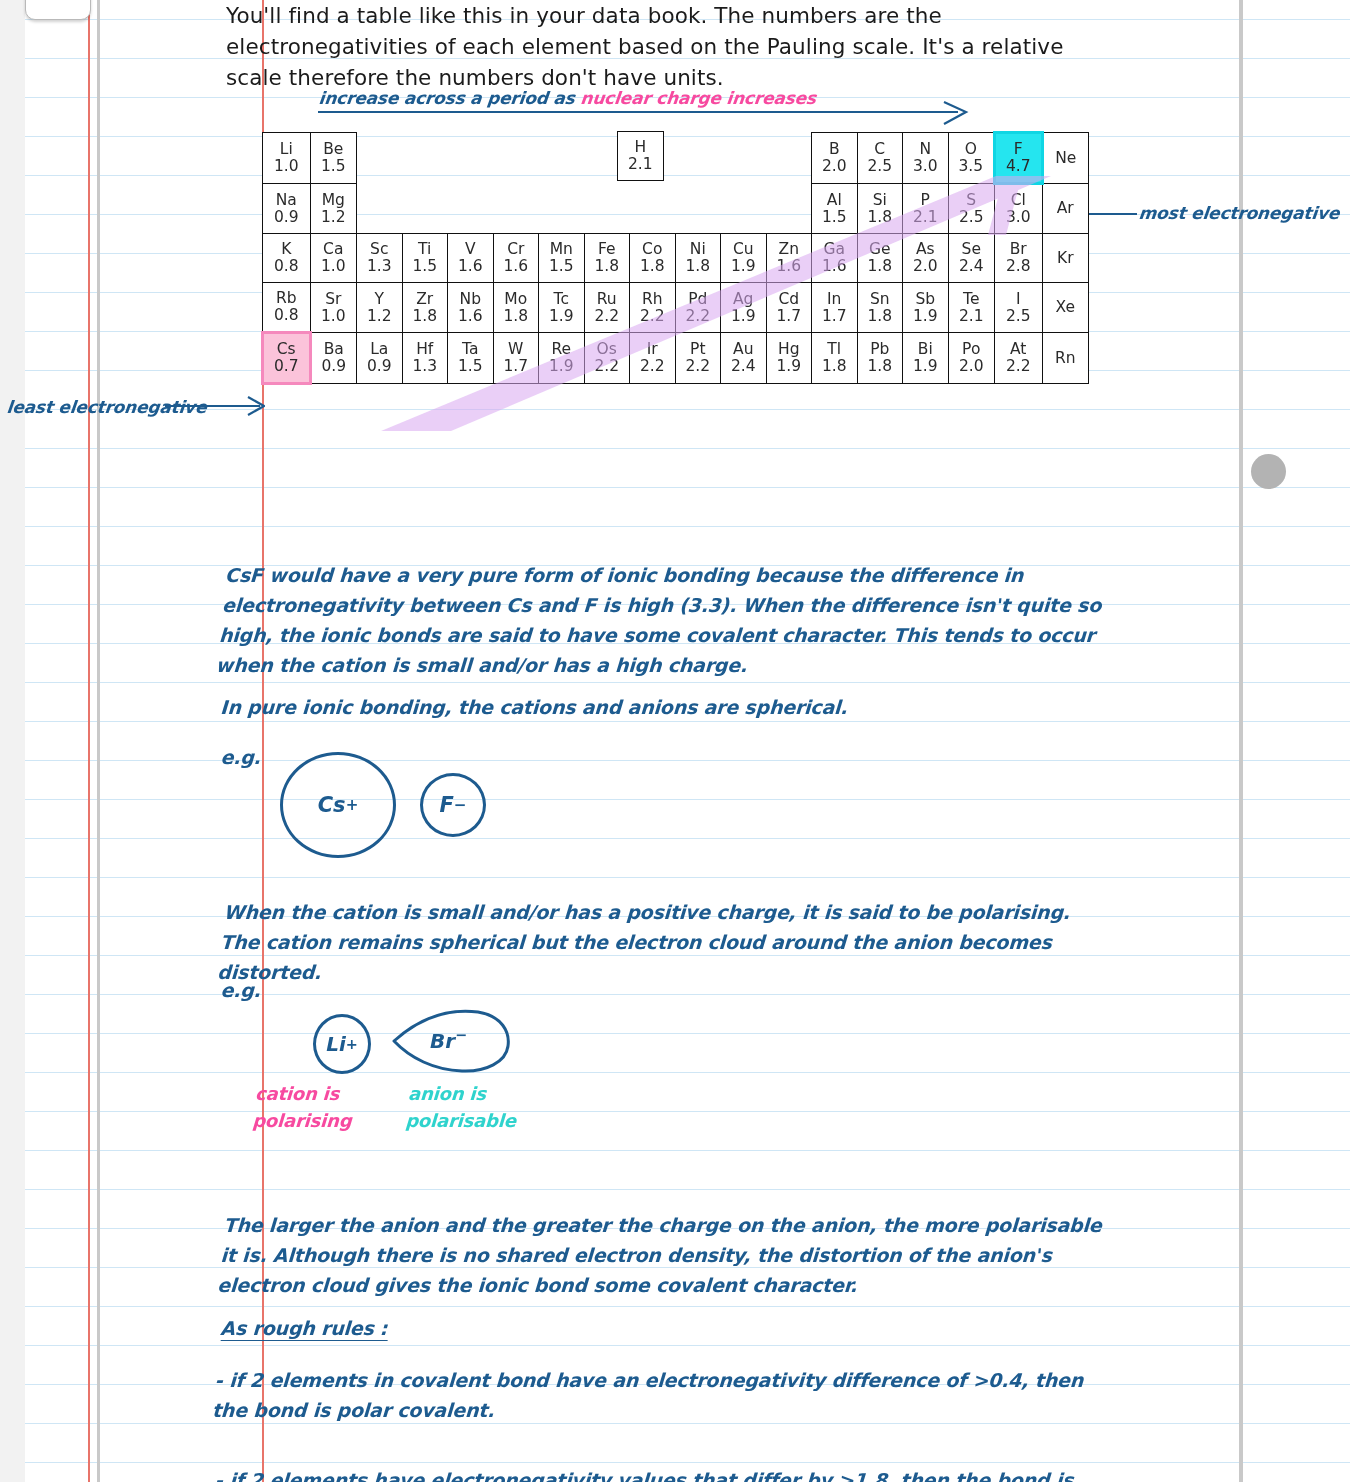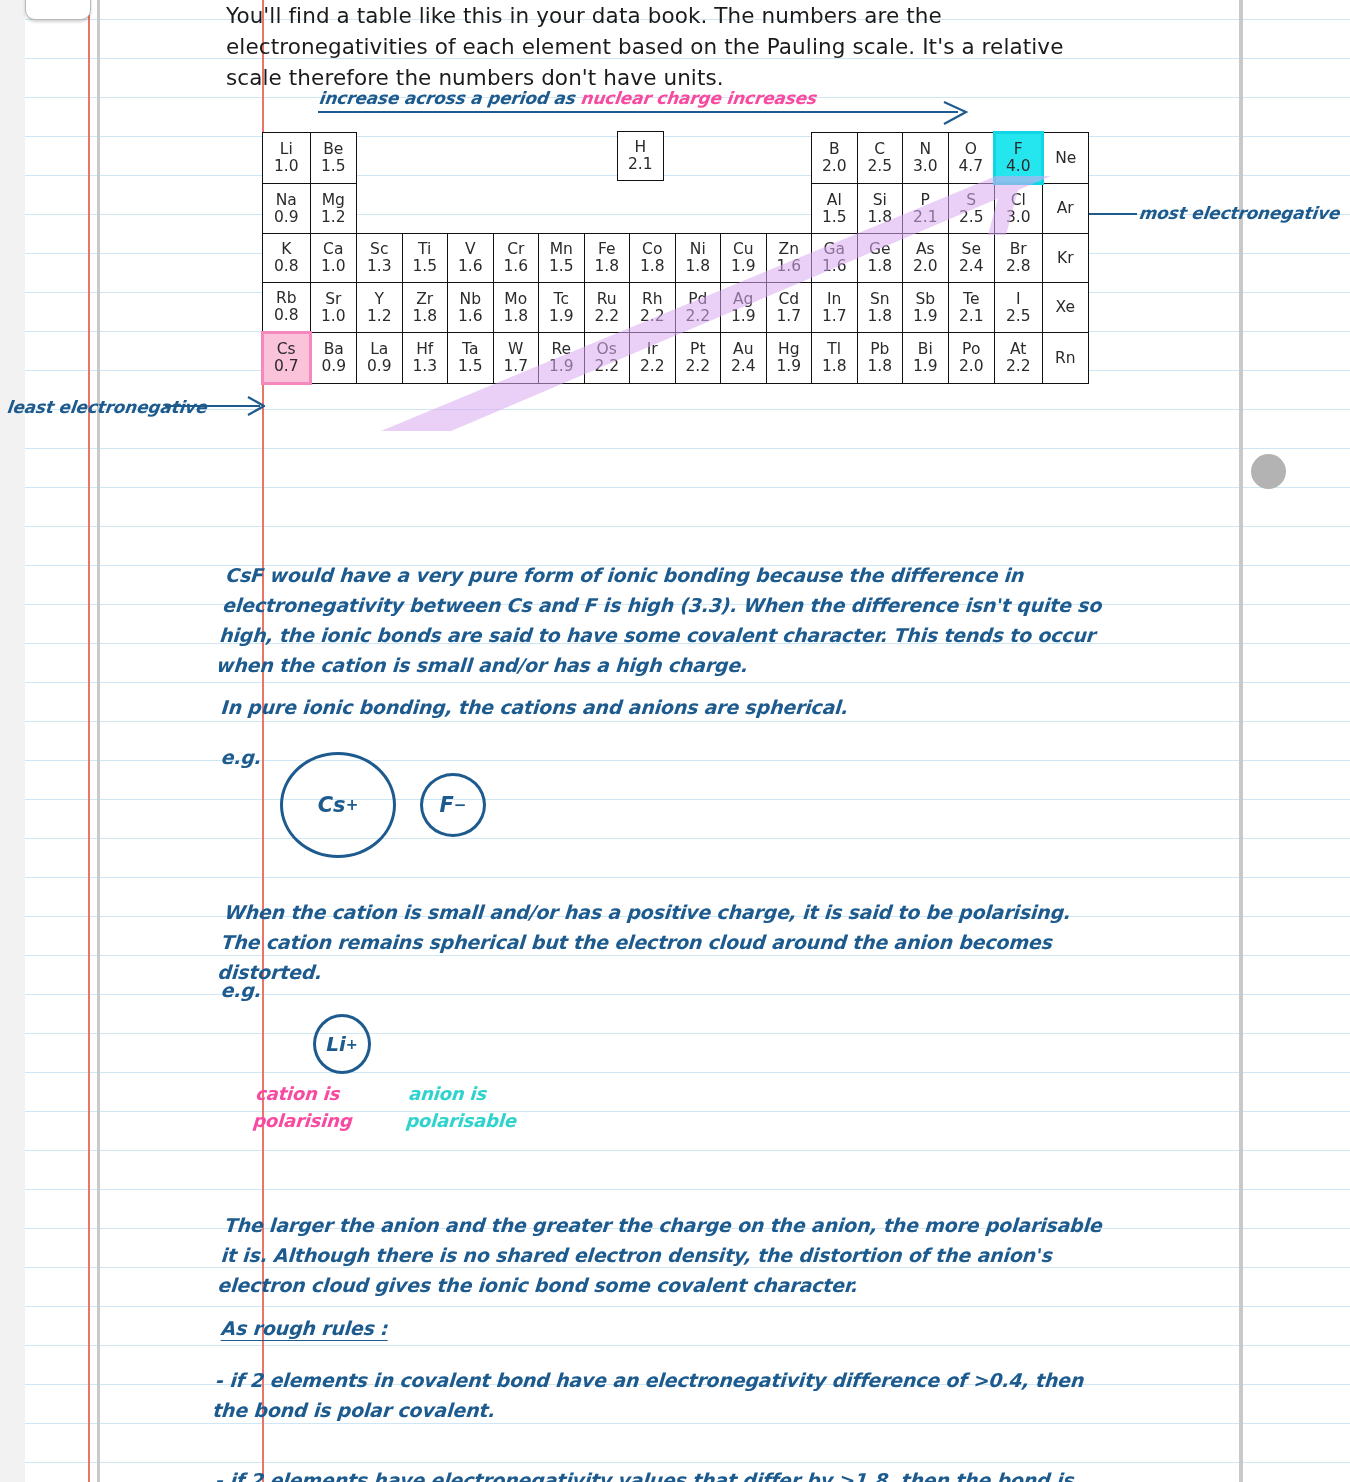--- a/index.html
+++ b/index.html
@@ -170,25 +170,25 @@
             <td>
               <span class="sym">C</span>
               <span class="val">2.5</span>
             </td>
             <td>
               <span class="sym">N</span>
               <span class="val">3.0</span>
             </td>
             <td>
               <span class="sym">O</span>
-              <span class="val">4.7</span>
+              <span class="val">3.5</span>
             </td>
             <td class="hi-cyan">
               <span class="sym">F</span>
-              <span class="val">4.0</span>
+              <span class="val">4.7</span>
             </td>
             <td>
               <span class="sym">Ne</span>
               <span class="val"></span>
             </td>
           </tr>
           <tr>
             <td>
               <span class="sym">Na</span>
               <span class="val">0.9</span>
@@ -486,20 +486,26 @@
 
   <div class="hand" id="hw-para3">When the cation is small and/or has a positive charge, it is said to be polarising. The cation remains spherical but the electron cloud around the anion becomes distorted.</div>
 
   <div class="hand" id="hw-eg2">e.g.</div>
 
   <div class="ion-circle" id="ion-li">
     <span>Li</span>
       <span class="sup">+</span>
   </div>
 
+  <div id="ion-br">
+    <svg width="122" height="66" viewBox="0 0 122 66">
+      <path d="M4 33 C 34 6, 64 1, 88 4 C 112 8, 120 24, 118 38 C 116 54, 96 64, 72 63 C 44 62, 20 50, 4 33 Z" fill="none" stroke="#1d5b8f" stroke-width="3" stroke-linejoin="round"></path>
+    </svg>
+    <div class="lbl"><span>Br</span><span class="sup">−</span></div>
+  </div>
 
   <div class="hand hand-pink" id="hw-cation-lbl">cation is
 polarising</div>
   <div class="hand hand-teal" id="hw-anion-lbl">anion is
 polarisable</div>
 
   <div class="hand" id="hw-para4">The larger the anion and the greater the charge on the anion, the more polarisable it is. Although there is no shared electron density, the distortion of the anion's electron cloud gives the ionic bond some covalent character.</div>
 
   <div class="hand" id="hw-rules-title">As rough rules :</div>
   <div class="hand" id="hw-rule1">- if 2 elements in covalent bond have an electronegativity difference of &gt;0.4, then the bond is polar covalent.</div>

